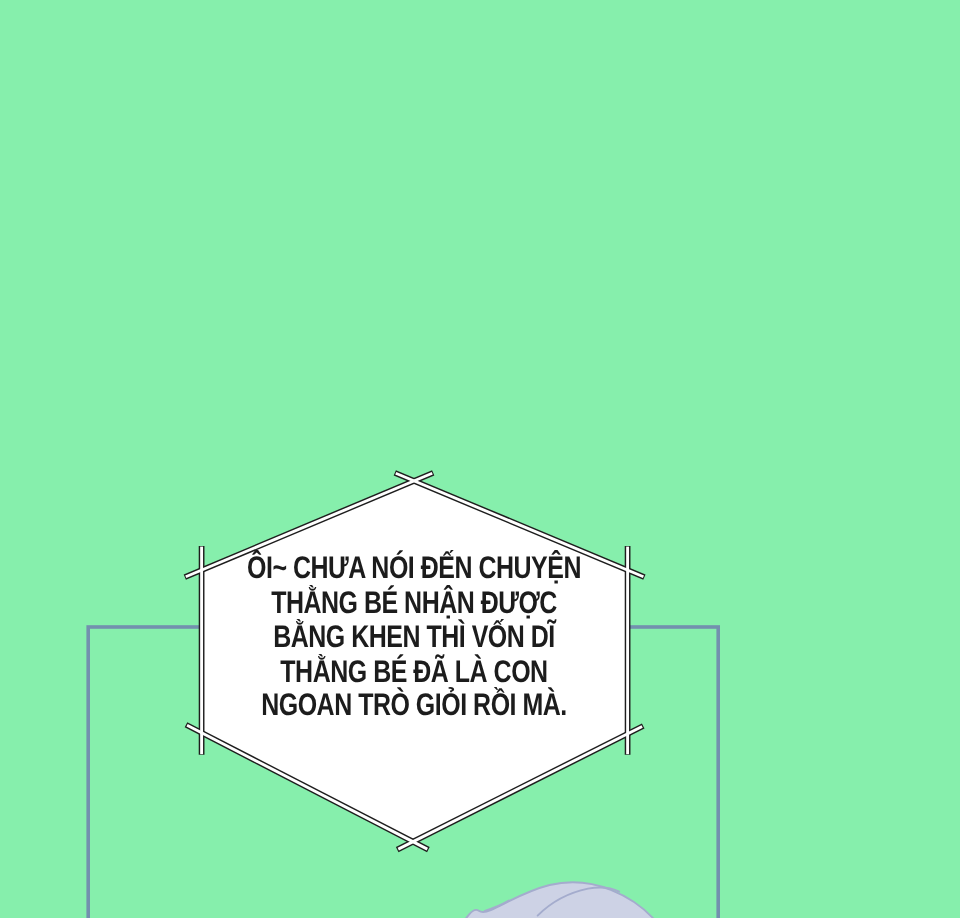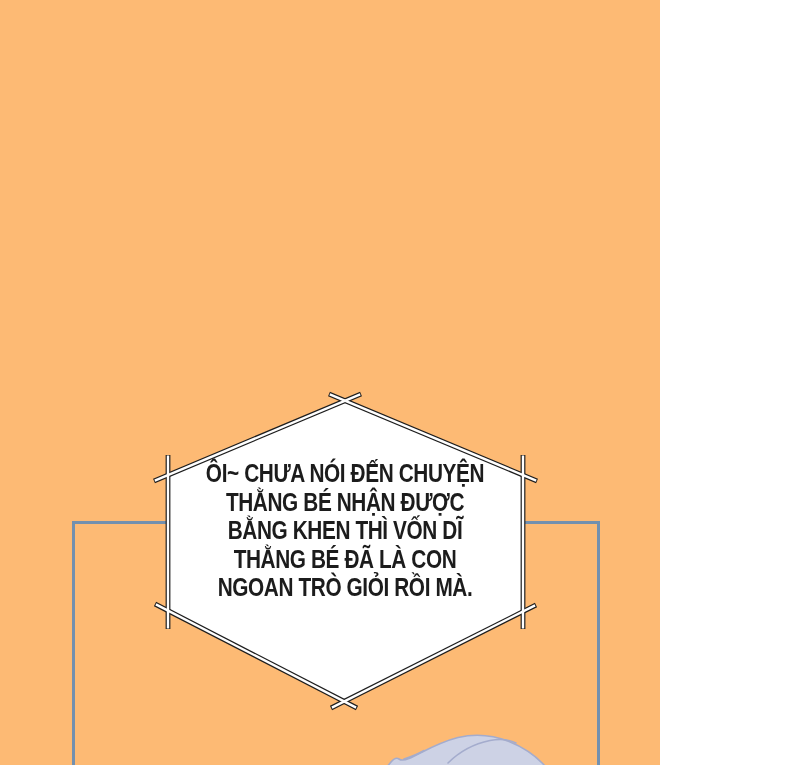--- a/index.html
+++ b/index.html
@@ -2,24 +2,24 @@
 <html><head>
 <meta charset="utf-8">
 <style>
   html, body {
     margin: 0;
     padding: 0;
     background: #ffffff;
   }
   .comic-page {
     position: relative;
-    width: 660px;
+    width: 800px;
     height: 765px;
     overflow: hidden;
-    background: #fdba74;
+    background: #86efac;
     font-family: "Liberation Sans", sans-serif;
   }
   .artwork-svg {
     position: absolute;
     left: 0;
     top: 0;
     width: 800px;
     height: 765px;
   }
   .bubble-text {

